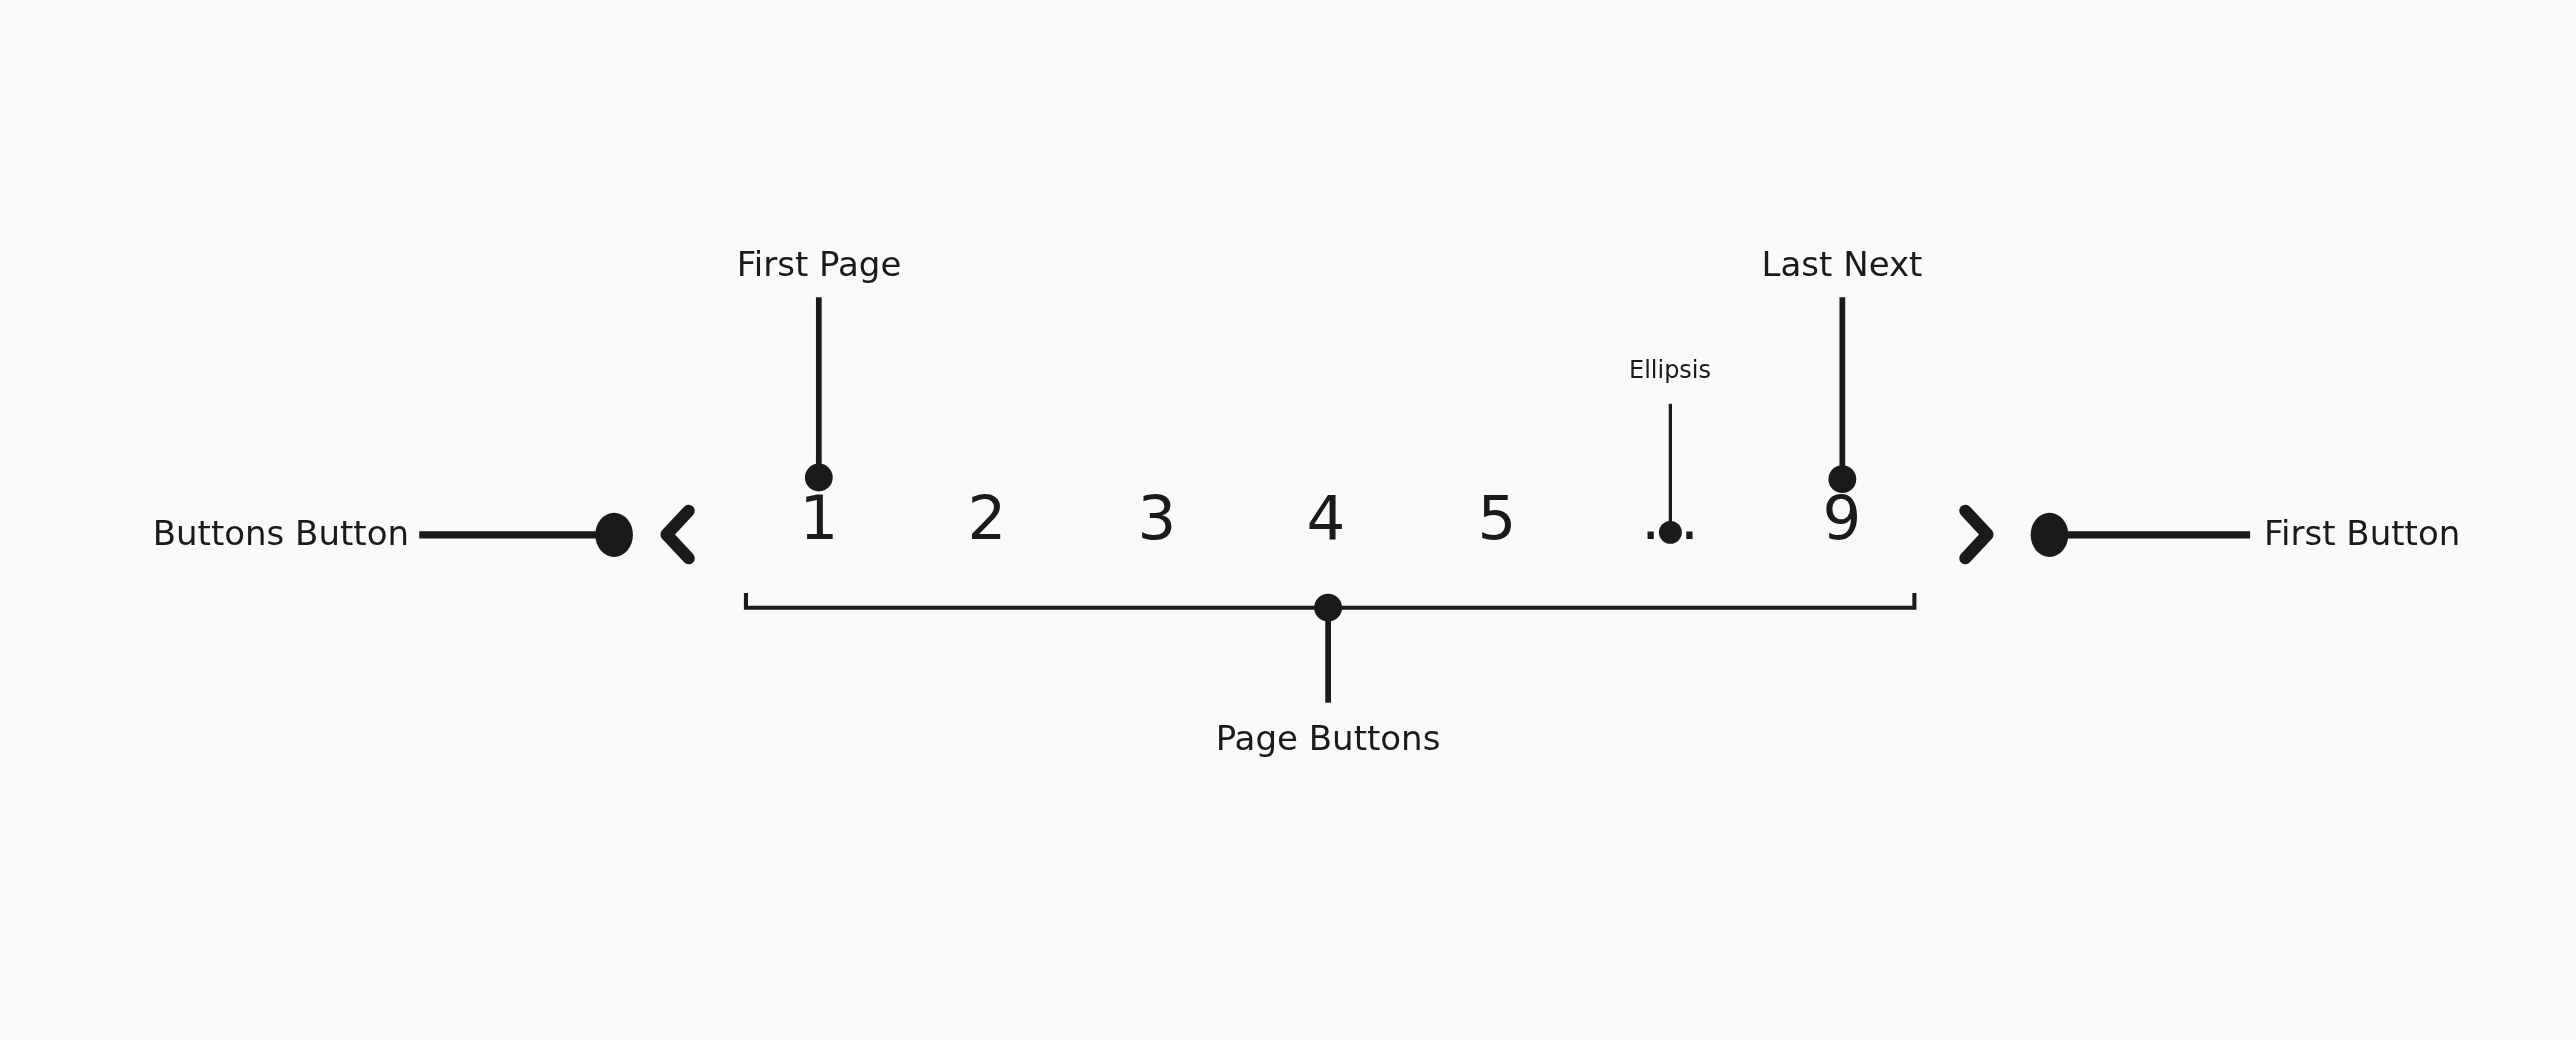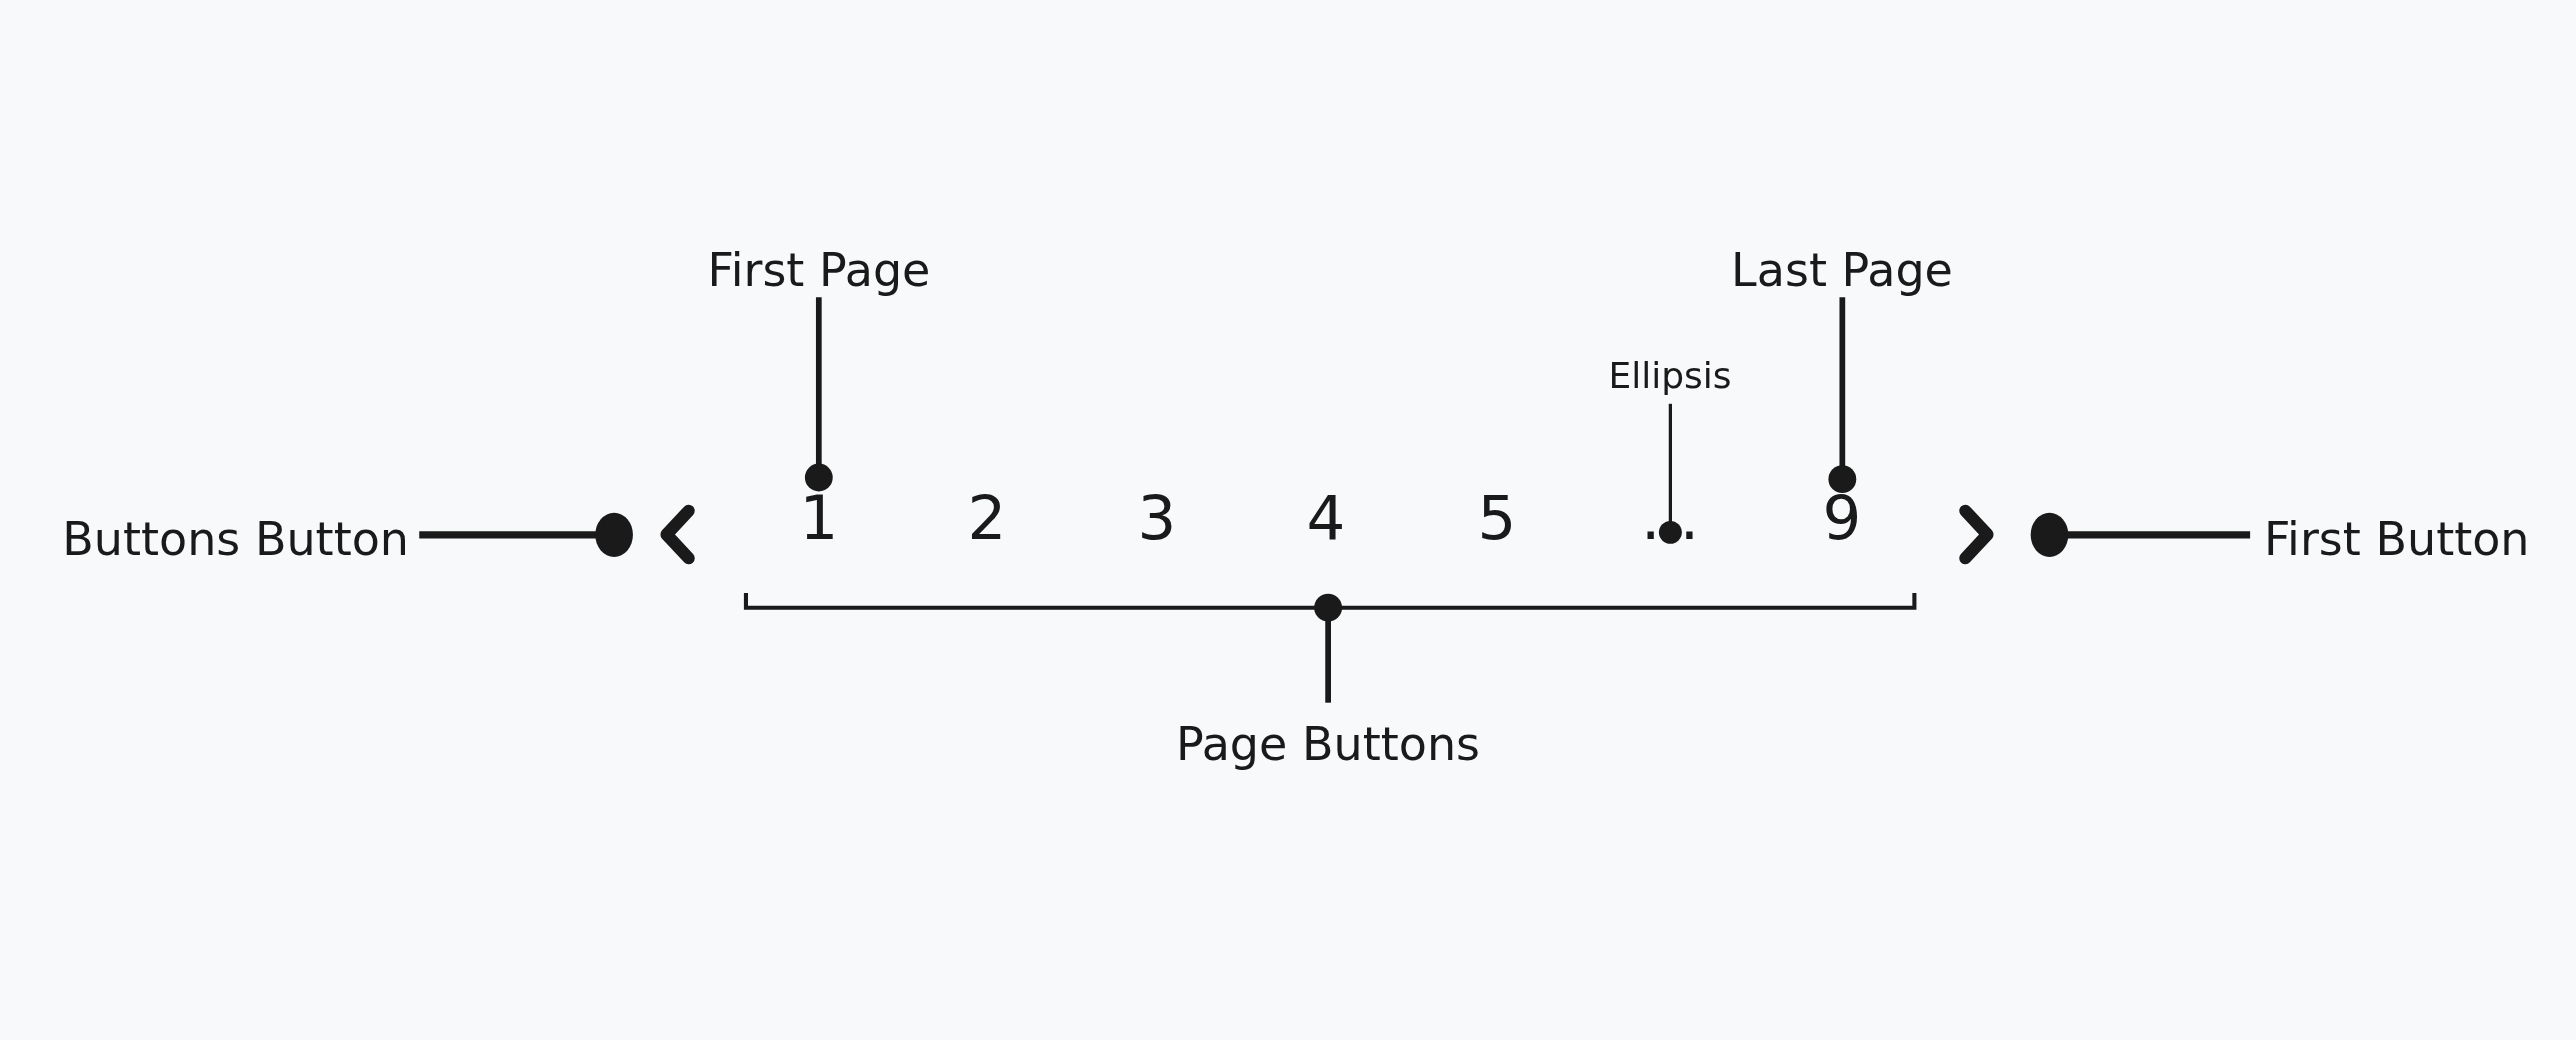--- a/index.html
+++ b/index.html
@@ -28,25 +28,25 @@
 
   
   .lbl {
     position: absolute;
     color: #1a1a1a;
     font-family: "DejaVu Sans", "Liberation Sans", sans-serif;
     white-space: nowrap;
     line-height: 1;
   }
   .lbl-annotation {
-    font-size: 46px;
+    font-size: 34px;
     font-weight: 400;
   }
   .lbl-annotation-small {
-    font-size: 36px;
+    font-size: 24px;
     font-weight: 400;
   }
   .center-x {
     transform: translateX(-50%);
   }
   .right-x {
     transform: translateX(-100%);
   }
 
   
@@ -123,21 +123,21 @@
   <svg class="chevron" style="left:1976px;" viewBox="0 0 62 82" xmlns="http://www.w3.org/2000/svg">
     <polyline points="18,12 45,41 18,70" fill="none" stroke="#1a1a1a" stroke-width="15" stroke-linecap="round" stroke-linejoin="round"></polyline>
   </svg>
 
   <div class="lbl lbl-annotation right-x" style="left:409px; top:516px;">Buttons Button</div>
 
   <div class="lbl lbl-annotation" style="left:2264px; top:516px;">First Button</div>
 
   <div class="lbl lbl-annotation center-x" style="left:819px; top:247px;">First Page</div>
 
-  <div class="lbl lbl-annotation center-x" style="left:1842px; top:247px;">Last Page</div>
+  <div class="lbl lbl-annotation center-x" style="left:1842px; top:247px;">Last Next</div>
 
   <div class="lbl lbl-annotation-small center-x" style="left:1670px; top:358px;">Ellipsis</div>
 
   <div class="lbl lbl-annotation center-x" style="left:1328px; top:721px;">Page Buttons</div>
 
   <div style="position:absolute; left:746px; top:487px; width:1168px; height:98px; pointer-events:none;"></div>
 
 </div>
 
 

